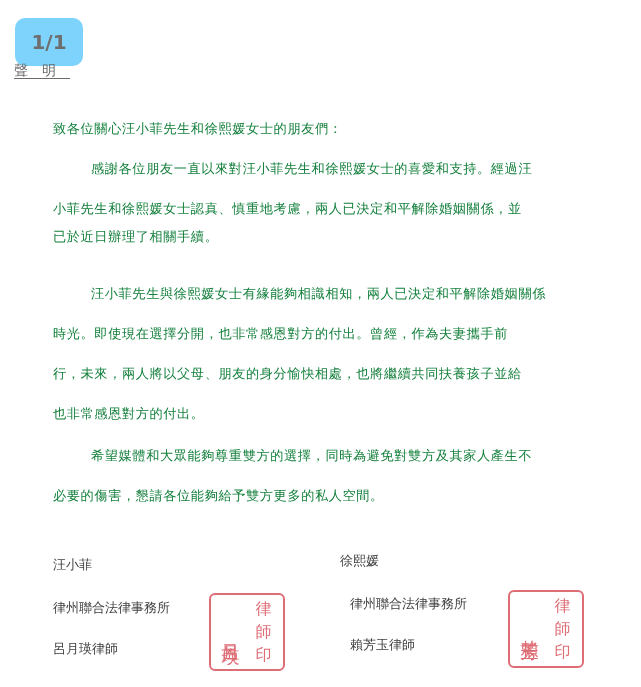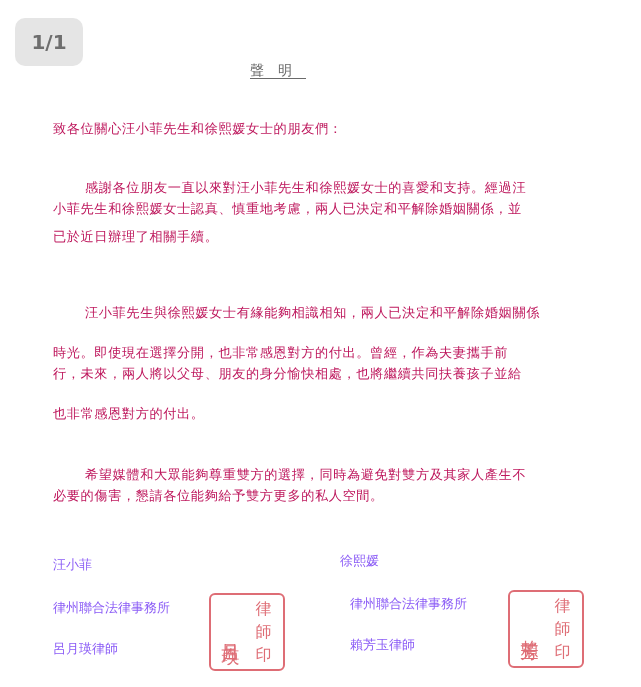--- a/index.html
+++ b/index.html
@@ -2,35 +2,35 @@
 <html><head>
   <meta charset="utf-8">
   <style>
     html, body { margin: 0; padding: 0; }
     body {
       width: 641px; height: 687px; background: #ffffff; position: relative; overflow: hidden;
       font-family: "DejaVu Serif", "Liberation Serif", serif; color: #555555;
     }
     .page-badge {
       position: absolute; left: 15px; top: 18px; width: 68px; height: 48px;
-      background: #e5e5e5; border-radius: 10px;
+      background: #7dd3fc; border-radius: 10px;
       display: flex; align-items: center; justify-content: center;
       font-family: "DejaVu Sans", "Liberation Sans", sans-serif;
       font-weight: bold; font-size: 20px; color: #6e6e6e;
     }
     .doc-title {
-      position: absolute; left: 0; width: 542px; top: 62px; text-align: center;
+      position: absolute; left: 0; width: 542px; top: 62px; text-align: left;
       font-size: 14px; color: #6a6a6a; letter-spacing: 14px;
     }
     .doc-title span { text-decoration: underline; text-underline-offset: 3px; padding-left: 14px; }
     .line {
-      position: absolute; left: 53px; font-size: 13.2px; color: #be185d; white-space: nowrap; letter-spacing: 0.6px;
+      position: absolute; left: 53px; font-size: 13.2px; color: #15803d; white-space: nowrap; letter-spacing: 0.6px;
     }
-    .indent { left: 85px; margin-top: 19px; }
-    .sig { position: absolute; font-size: 13px; color: #8b5cf6; white-space: nowrap; }
+    .indent { left: 91px; }
+    .sig { position: absolute; font-size: 13px; color: #404040; white-space: nowrap; }
     .seal {
       position: absolute; border: 2.5px solid #d9545e; border-radius: 6px;
       display: grid; grid-template-columns: 1fr 1fr; grid-template-rows: 1fr 1fr 1fr;
       color: #d9545e; font-size: 16px; text-align: center; line-height: 1;
       box-sizing: border-box; padding: 3px; opacity: 0.85;
     }
     .seal span { display: flex; align-items: center; justify-content: center; }
     .seal .tall { grid-row: span 3; writing-mode: vertical-rl; font-size: 18px; letter-spacing: 2px; }
   </style>
 </head>
@@ -40,21 +40,21 @@
 
 <div class="doc-title"><span>聲明</span></div>
 
 <div class="line" style="top:120px">致各位關心汪小菲先生和徐熙媛女士的朋友們：</div>
 
 <div class="line indent" style="top:160px">感謝各位朋友一直以來對汪小菲先生和徐熙媛女士的喜愛和支持。經過汪</div>
 <div class="line" style="top:200px">小菲先生和徐熙媛女士認真、慎重地考慮，兩人已決定和平解除婚姻關係，並</div>
 <div class="line" style="top:228px">已於近日辦理了相關手續。</div>
 
 <div class="line indent" style="top:285px">汪小菲先生與徐熙媛女士有緣能夠相識相知，兩人已決定和平解除婚姻關係</div>
-<div class="line" style="top:344px">時光。即使現在選擇分開，也非常感恩對方的付出。曾經，作為夫妻攜手前</div>
+<div class="line" style="top:325px">時光。即使現在選擇分開，也非常感恩對方的付出。曾經，作為夫妻攜手前</div>
 <div class="line" style="top:365px">行，未來，兩人將以父母、朋友的身分愉快相處，也將繼續共同扶養孩子並給</div>
 <div class="line" style="top:405px">也非常感恩對方的付出。</div>
 
 <div class="line indent" style="top:447px">希望媒體和大眾能夠尊重雙方的選擇，同時為避免對雙方及其家人產生不</div>
 <div class="line" style="top:487px">必要的傷害，懇請各位能夠給予雙方更多的私人空間。</div>
 
 <div class="sig" style="left:53px; top:556px">汪小菲</div>
 <div class="sig" style="left:53px; top:599px">律州聯合法律事務所</div>
 <div class="sig" style="left:53px; top:640px">呂月瑛律師</div>
 

